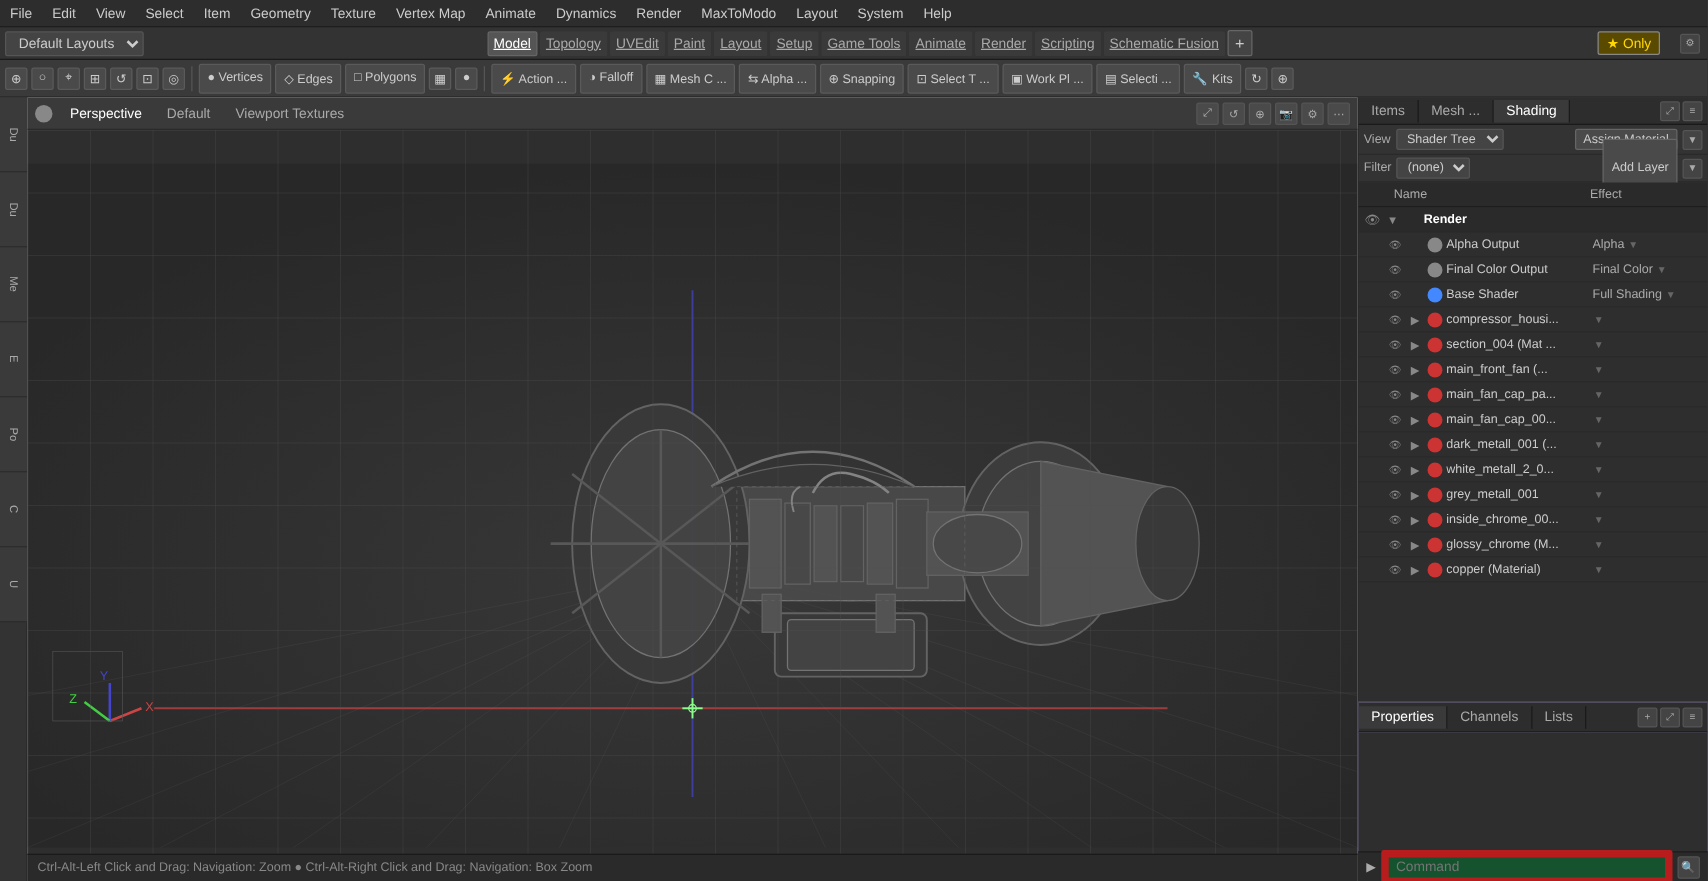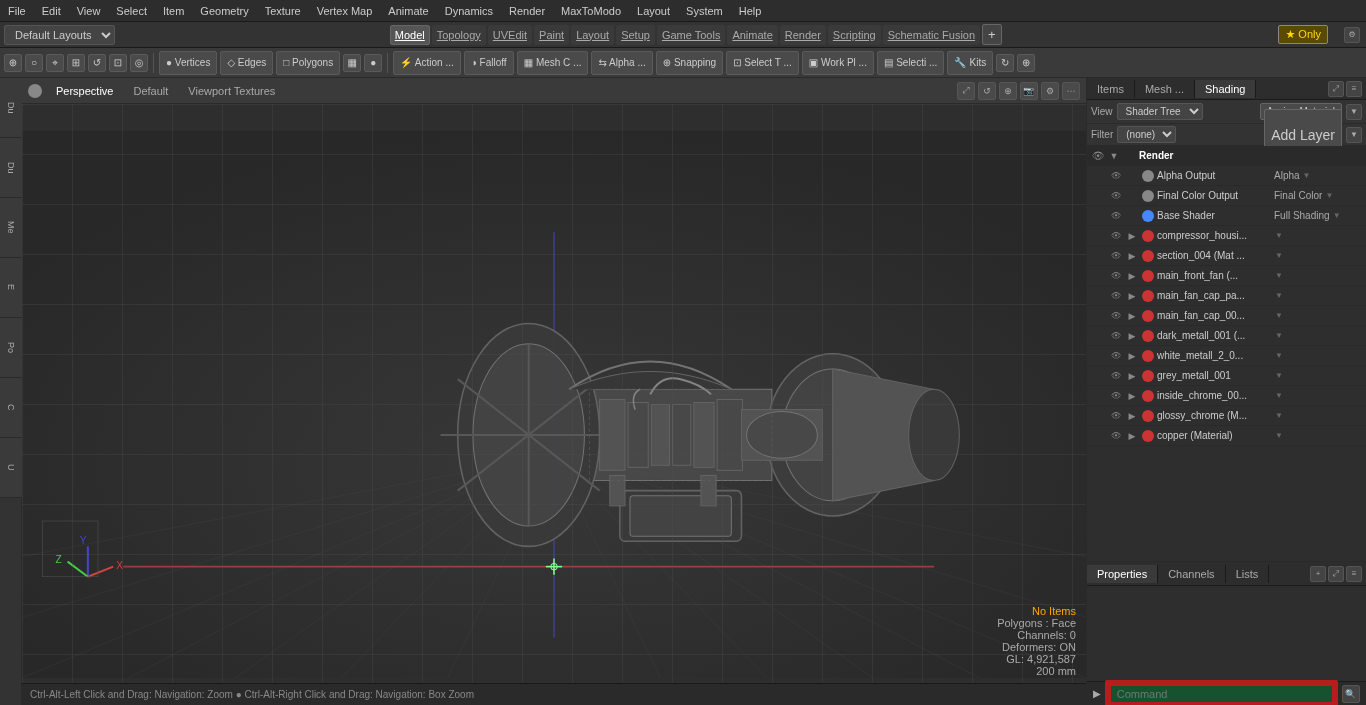--- a/index.html
+++ b/index.html
@@ -65,21 +65,21 @@
 
     
     #rp-view-row { display: flex; align-items: center; height: 24px; padding: 0 4px; gap: 4px; background: #333; border-bottom: 1px solid #2a2a2a; }
     #rp-view-row label { color: #aaa; font-size: 10px; }
     #rp-view-row select { background: #444; border: 1px solid #555; color: #ccc; padding: 1px 4px; font-size: 10px; border-radius: 2px; }
     .assign-mat-btn { background: #4a4a4a; border: 1px solid #666; color: #ccc; padding: 2px 6px; font-size: 10px; border-radius: 2px; cursor: pointer; white-space: nowrap; }
 
     #rp-filter-row { display: flex; align-items: center; height: 22px; padding: 0 4px; gap: 4px; background: #333; border-bottom: 1px solid #2a2a2a; }
     #rp-filter-row label { color: #aaa; font-size: 10px; }
     #rp-filter-row select { background: #444; border: 1px solid #555; color: #ccc; padding: 1px 4px; font-size: 10px; border-radius: 2px; }
-    .add-layer-btn { background: #4a4a4a; border: 1px solid #666; color: #ccc; padding: 17px 6px; font-size: 14px; border-radius: 2px; cursor: pointer; }
+    .add-layer-btn { background: #4a4a4a; border: 1px solid #666; color: #ccc; padding: 17px 6px; font-size: 10px; border-radius: 2px; cursor: pointer; }
 
     
     #shader-list-header { display: flex; align-items: center; height: 20px; background: #2a2a2a; border-bottom: 1px solid #1a1a1a; padding: 0 4px; }
     .sh-col-eye { width: 20px; }
     .sh-col-name { flex: 1; color: #aaa; font-size: 10px; padding-left: 4px; }
     .sh-col-effect { width: 90px; color: #aaa; font-size: 10px; }
 
     
     #shader-list { flex: 1; overflow-y: auto; background: #2e2e2e; }
     #shader-list::-webkit-scrollbar { width: 8px; }
@@ -314,28 +314,20 @@
           <text x="28" y="-8" fill="#cc4444" font-size="10">X</text>
           <line x1="0" y1="0" x2="0" y2="-30" stroke="#4444cc" stroke-width="2"></line>
           <text x="-8" y="-32" fill="#4444cc" font-size="10">Y</text>
           <line x1="0" y1="0" x2="-20" y2="-15" stroke="#44cc44" stroke-width="2"></line>
           <text x="-32" y="-14" fill="#44cc44" font-size="10">Z</text>
           <rect x="-45" y="-55" width="55" height="55" fill="none" stroke="#555" stroke-width="0.5"></rect>
         </g>
       </svg>
 
       
-      <div id="info-overlay">
-        <div class="no-items" style="color:#ffa500;font-size:11px;">No Items</div>
-        <div style="font-size:11px;">Polygons : Face</div>
-        <div style="font-size:11px;">Channels: 0</div>
-        <div style="font-size:11px;">Deformers: ON</div>
-        <div style="font-size:11px;">GL: 4,921,587</div>
-        <div style="font-size:11px;">200 mm</div>
-      </div>
     </div>
 
     <div id="viewport-status">
       <span>Ctrl-Alt-Left Click and Drag: Navigation: Zoom  ●  Ctrl-Alt-Right Click and Drag: Navigation: Box Zoom</span>
     </div>
   </div>
 
   <div id="right-panel">
 
     <div id="rp-top-tabs">
@@ -361,20 +353,25 @@
     <div id="rp-filter-row">
       <label>Filter</label>
       <select>
         <option>(none)</option>
       </select>
       <div style="flex:1;"></div>
       <div class="add-layer-btn">Add Layer</div>
       <div class="rp-icon-btn">▼</div>
     </div>
 
+    <div id="shader-list-header">
+      <div class="sh-col-eye"></div>
+      <div class="sh-col-name">Name</div>
+      <div class="sh-col-effect">Effect</div>
+    </div>
 
     <div id="shader-list">
 
       <div class="shader-item render-row">
         <div class="eye-icon">👁</div>
         <div class="expand-arrow">▼</div>
         <div class="mat-ball" style="background:none;"></div>
         <div class="item-name">Render</div>
         <div class="item-effect"></div>
       </div>

